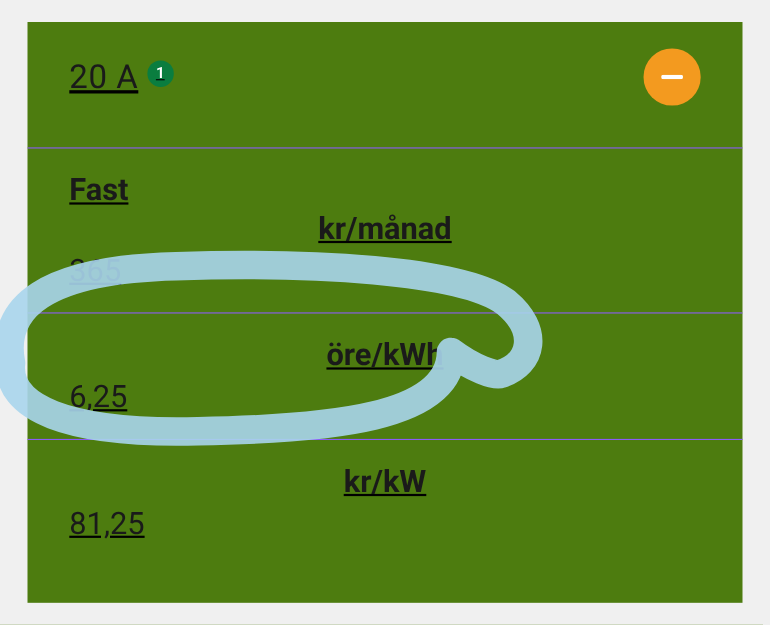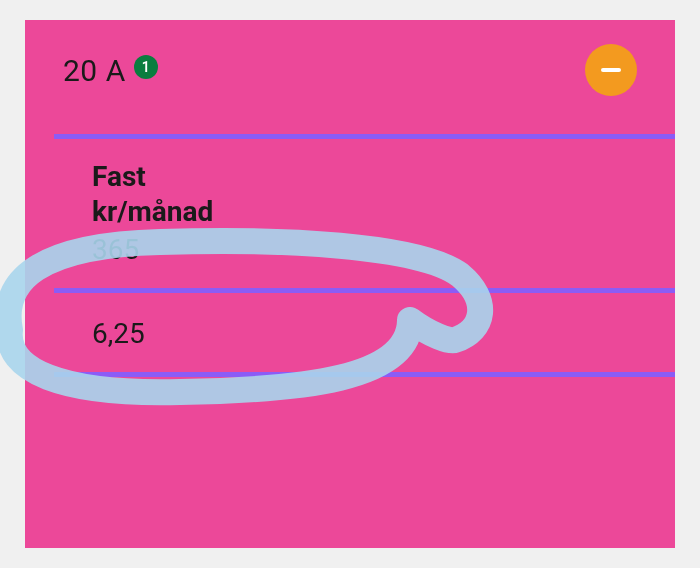--- a/index.html
+++ b/index.html
@@ -9,25 +9,26 @@
     }
     body {
       font-family: -apple-system, BlinkMacSystemFont, "Segoe UI", Roboto, Helvetica, Arial, sans-serif;
       background: #f0f0f0;
       width: 700px;
       height: 568px;
       padding: 20px 25px;
       position: relative;
     }
     .card {
-      background: #ec4899;
+      background: #4d7c0f;
       width: 100%;
       height: 100%;
       padding: 0;
       position: relative;
+      text-decoration: underline;
     }
     .card-header {
       display: flex;
       align-items: center;
       justify-content: space-between;
       padding: 24px 38px 38px 38px;
     }
     .header-left {
       display: flex;
       align-items: center;
@@ -62,38 +63,38 @@
       align-items: center;
       justify-content: center;
       cursor: pointer;
     }
     .minus-btn svg {
       width: 20px;
       height: 4px;
     }
     .row {
       padding: 20px 38px 22px 38px;
-      border-top: 5px solid #8b5cf6;
-      margin-left: 29px;
+      border-top: 1px solid #8b5cf6;
     }
     .row:first-of-type {
       border-top: none;
       padding-top: 0;
     }
     .label-line1 {
       font-size: 28px;
       font-weight: 700;
       color: #1a1a1a;
       line-height: 1.25;
     }
     .label-line2 {
       font-size: 28px;
       font-weight: 700;
       color: #1a1a1a;
       line-height: 1.25;
+      text-align: center;
     }
     .value {
       font-size: 28px;
       font-weight: 400;
       color: #1a1a1a;
       margin-top: 4px;
     }
     .annotation {
       position: absolute;
       pointer-events: none;
@@ -123,24 +124,27 @@
     </button>
   </div>
 
   <div class="row">
     <div class="label-line1">Fast</div>
     <div class="label-line2">kr/månad</div>
     <div class="value">365</div>
   </div>
 
   <div class="row">
+    <div class="label-line2">öre/kWh</div>
     <div class="value">6,25</div>
   </div>
 
   <div class="row">
+    <div class="label-line2">kr/kW</div>
+    <div class="value">81,25</div>
   </div>
 
 </div>
 
 <div class="annotation">
   <svg viewBox="0 0 520 190">
     <path d="M 30 110 
              C 20 60, 60 25, 180 22
              C 300 18, 440 25, 480 55
              C 510 80, 505 110, 475 120

